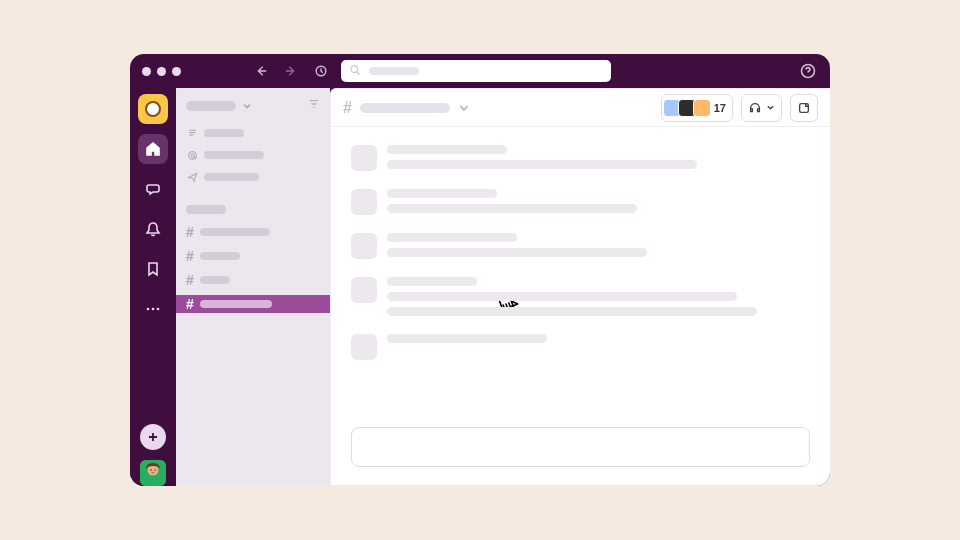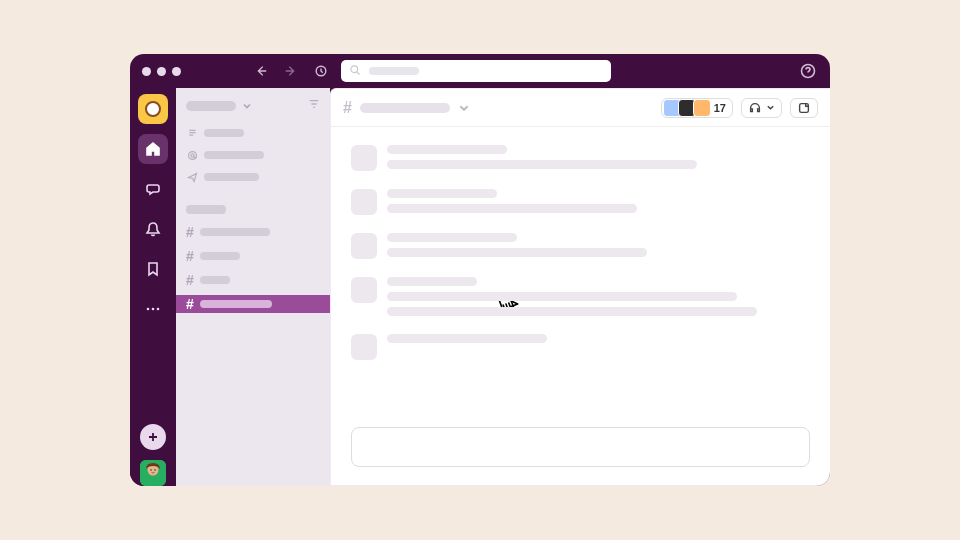--- a/index.html
+++ b/index.html
@@ -90,21 +90,21 @@
       border: 1px solid #efe9f1; border-right:none;
     }
     .chan-head {
       height:38px; display:flex; align-items:center; padding:0 12px; gap:8px;
       border-bottom:1px solid #eee;
     }
     .chan-head .hash-big{ font-size:16px; color:#c7c0cc; font-weight:700; }
     .chan-head .title-ph{ width:90px; height:10px; background:#e7e2ea; border-radius:5px; }
     .flex1{ flex:1; }
     .chip {
-      height:20px; border:1px solid #ddd; border-radius:6px; display:flex; align-items:center;
+      height:28px; border:1px solid #ddd; border-radius:6px; display:flex; align-items:center;
       padding:0 6px; gap:2px; font-size:11px; color:#333;
     }
     .avatars-chip{ gap:0; padding:1px 6px 1px 1px;}
     .mini-av{ width:18px;height:18px;border-radius:4px; margin-right:-3px; border:1.5px solid #fff; }
     .av1{background:#a6c8ff;} .av2{background:#2d2d2d;} .av3{background:#ffb86b;}
     .count{ margin-left:6px; font-weight:600; }
     .headset-chip svg, .canvas-chip svg { stroke:#444; fill:none; stroke-width:1.6;}
     .caret-mini{ margin-left:2px; }
     
     .messages{ flex:1; overflow:hidden; padding:18px 20px 0 20px; position:relative; }

